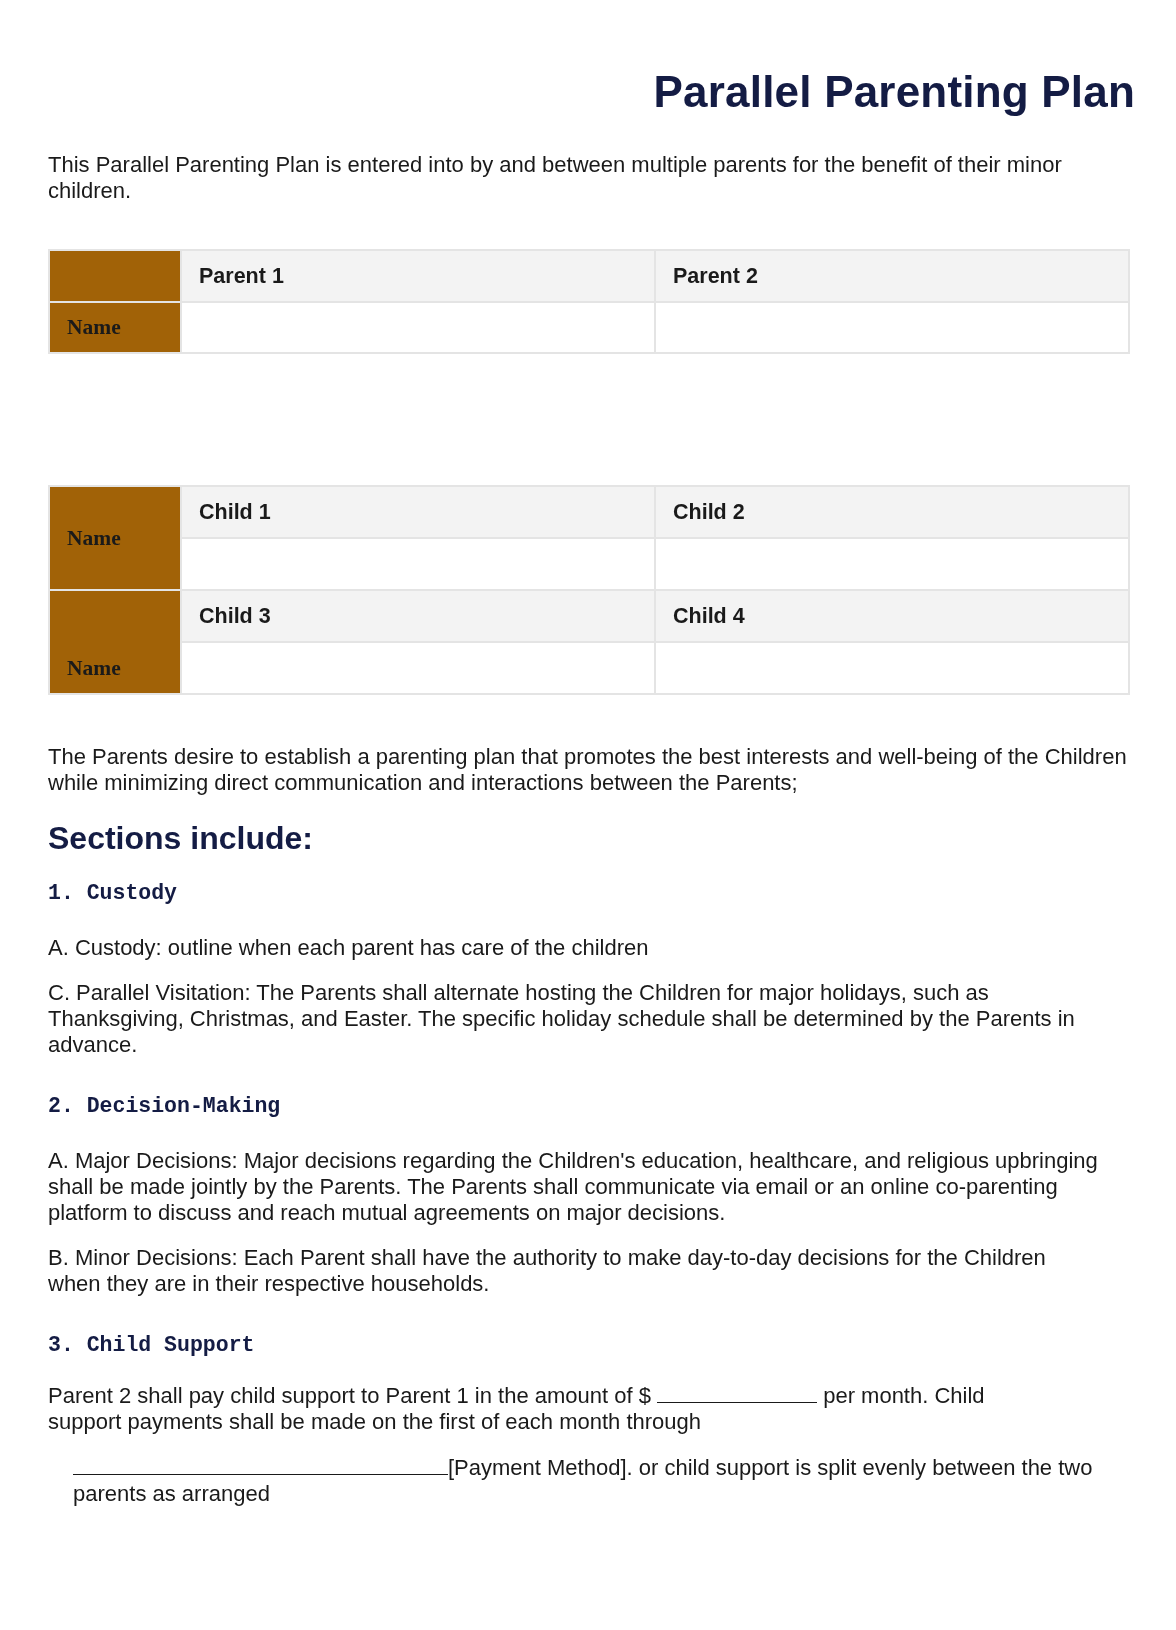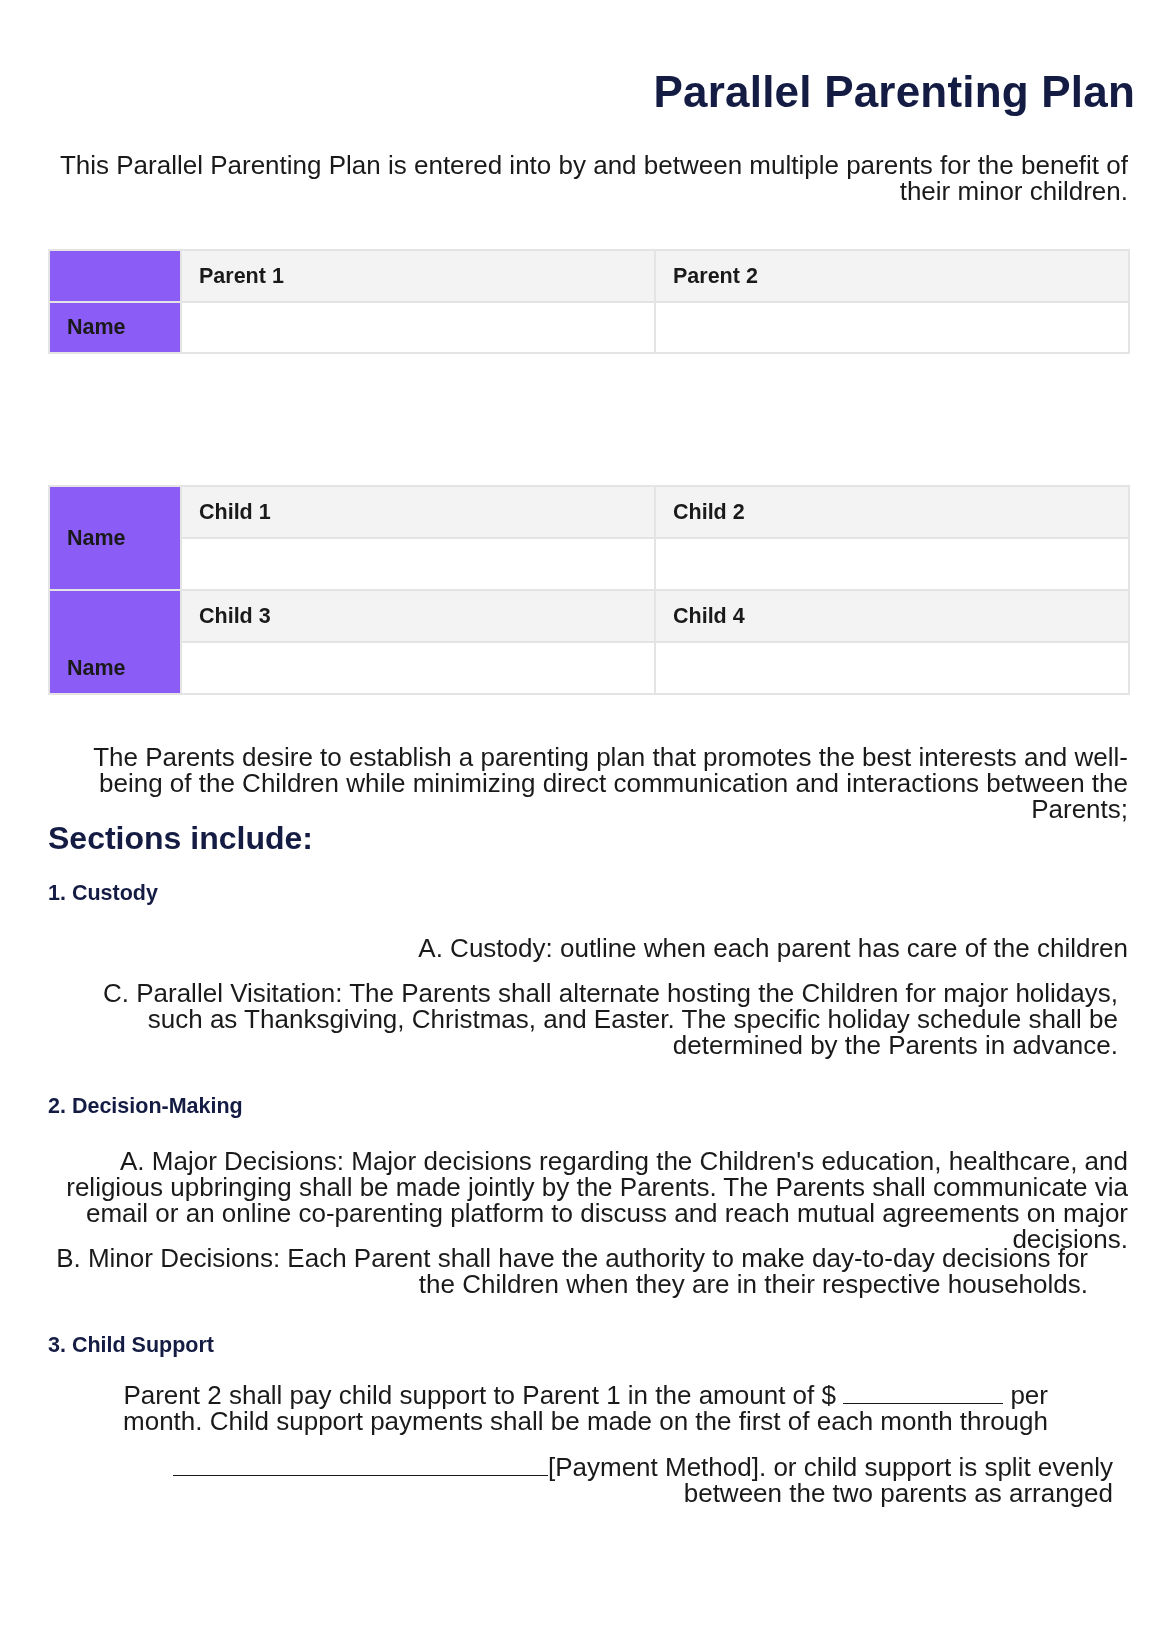--- a/index.html
+++ b/index.html
@@ -28,25 +28,24 @@
       width: 1080px;
       text-align: right;
       font-size: 44px;
       font-weight: bold;
       color: #141c44;
       letter-spacing: 0.2px;
       margin: 7px;
       line-height: 54px;
     }
     .para {
-      font-size: 26px;
+      font-size: 22px;
       line-height: 26px;
       margin: 0;
       color: #1a1a1a;
-      text-align: right;
     }
     .intro {
       position: absolute;
       left: 0;
       top: 152px;
       width: 1080px;
     }
     table.grid {
       position: absolute;
       left: 0;
@@ -57,22 +56,23 @@
     }
     table.grid td {
       border: 2px solid #e4e4e4;
       padding: 0 0 0 17px;
       font-size: 21.5px;
       font-weight: bold;
       color: #1a1a1a;
       vertical-align: middle;
     }
     table.grid td.label {
-      background: #8b5cf6;
+      background: #a16207;
       width: 113px;
+      font-family: Liberation Serif, serif;
     }
     table.grid td.head {
       background: #f3f3f3;
       margin-top: 48px;
     }
     table.grid td.blank {
       background: #ffffff;
     }
     .parents-table { top: 249px; }
     .children-table { top: 485px; }
@@ -98,20 +98,21 @@
       line-height: 32px;
     }
     .sub-heading {
       position: absolute;
       left: 0;
       font-size: 21.5px;
       font-weight: bold;
       color: #141c44;
       margin: 0;
       line-height: 26px;
+      font-family: Liberation Mono, monospace;
     }
     .item {
       position: absolute;
       left: 0;
       width: 1080px;
     }
     .item b { font-weight: normal; color: #1a1a1a; }
     .blank-line {
       display: inline-block;
       border-bottom: 1.5px solid #1a1a1a;

